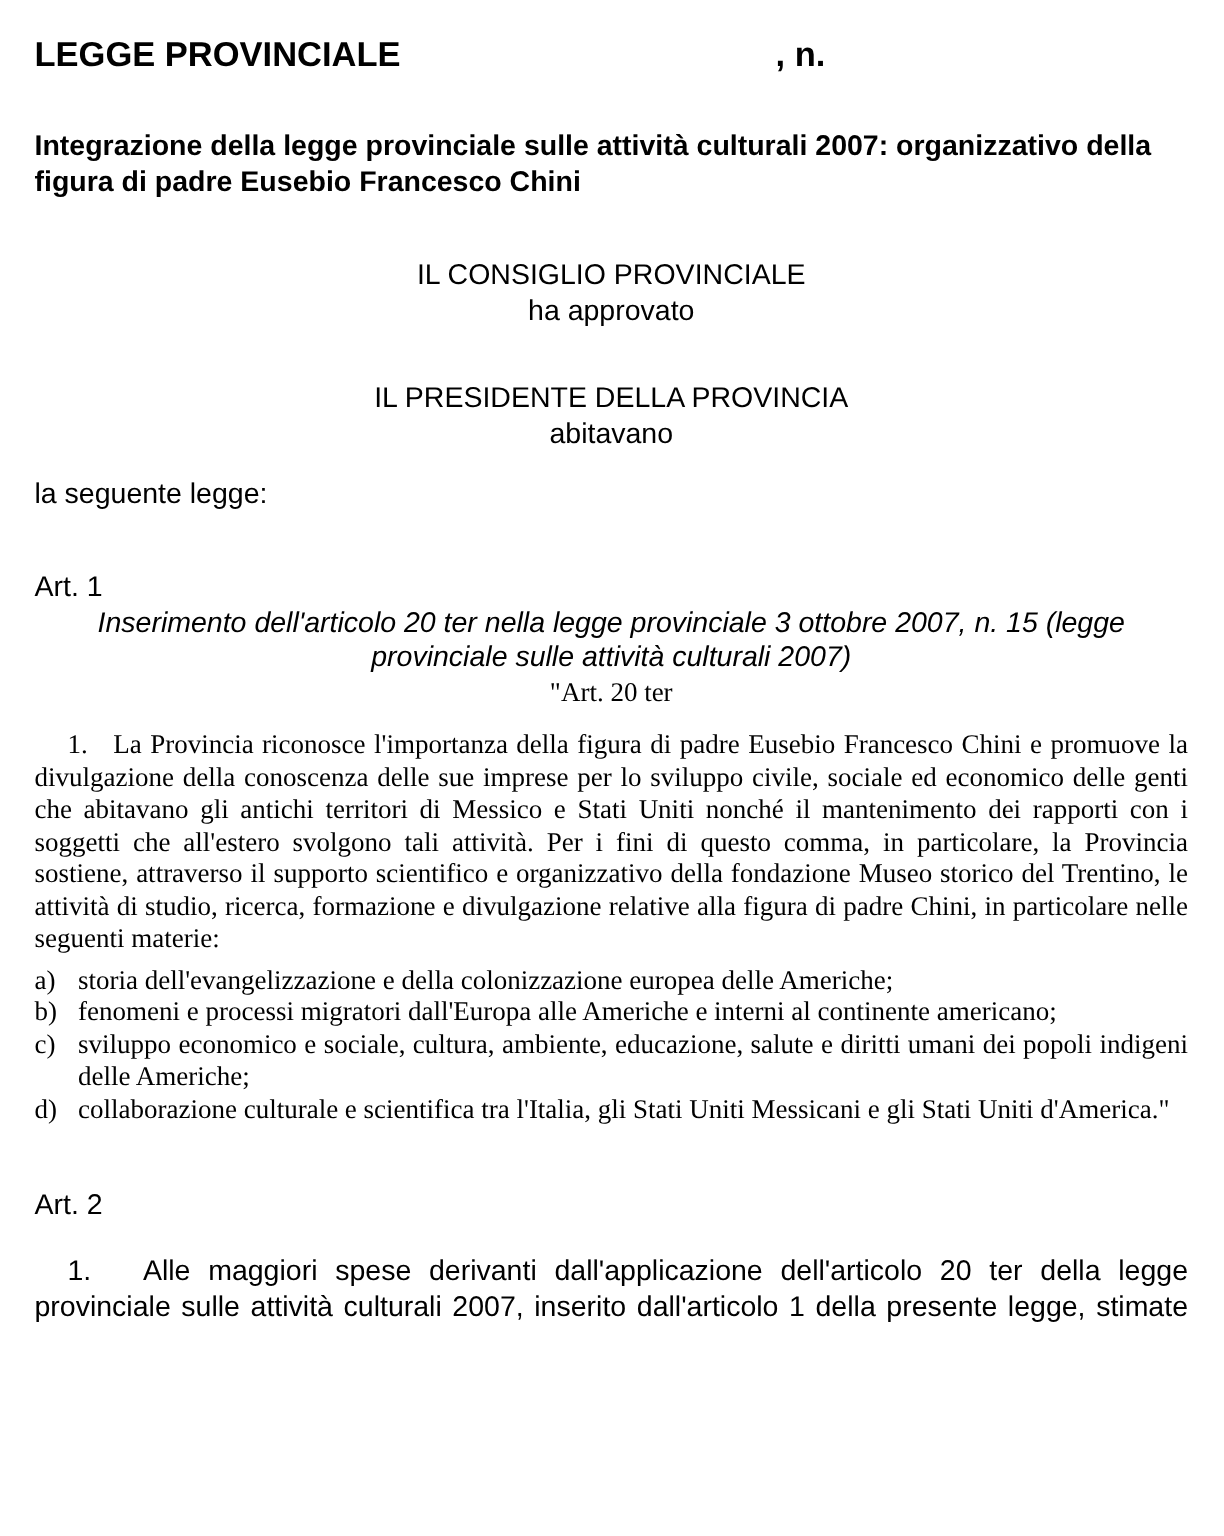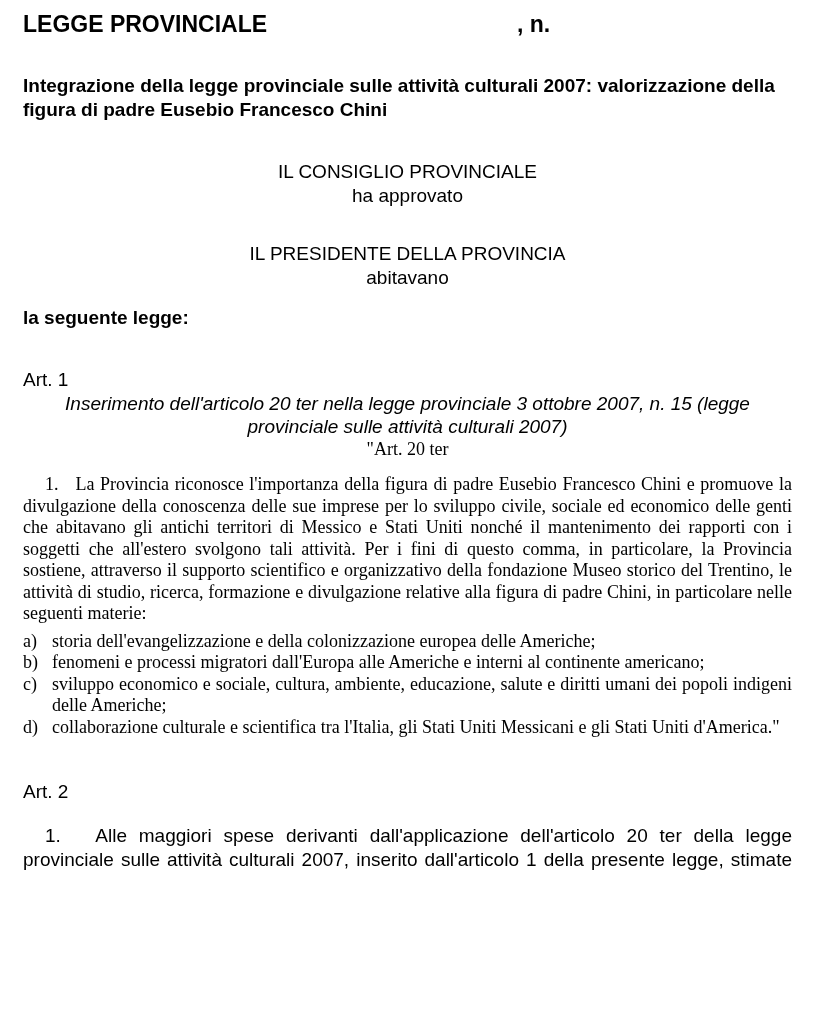--- a/index.html
+++ b/index.html
@@ -6,21 +6,21 @@
   * { margin: 0; padding: 0; box-sizing: border-box; }
   html, body { background: #ffffff; }
   .page {
     position: relative;
     width: 816px;
     height: 916px;
     margin: 0 auto;
     background: #ffffff;
     color: #000000;
     overflow: hidden;
-    padding: 12px 24px 0 23px;
+    padding: 24px 24px 0 23px;
     font-family: "Liberation Sans", sans-serif;
   }
   
   .hdr-row {
     position: relative;
     font-weight: bold;
     font-size: 23px;
     line-height: 25px;
     height: 25px;
   }
@@ -28,21 +28,21 @@
   .subject {
     margin-top: 37px;
     font-weight: bold;
     font-size: 19px;
     line-height: 24px;
   }
   .center { text-align: center; }
   .sansline { font-size: 19px; line-height: 24px; }
   .council   { margin-top: 38px; }
   .president { margin-top: 34px; }
-  .intro     { margin-top: 16px; font-weight: bold; }
+  .intro     { margin-top: 16px; }
   .art-heading { margin-top: 38px; font-size: 19px; line-height: 24px; }
   .art-caption {
     font-size: 19px; line-height: 23px; font-style: italic;
     text-align: center; max-width: 700px; margin: 0 auto;
   }
   .sans-para {
     margin-top: 12px;
     font-size: 19px; line-height: 24px;
     text-align: justify;
     text-indent: 22px;
@@ -67,21 +67,21 @@
 </head>
 <body>
 
 <div class="page">
 
   <div class="hdr-row">
     <span>LEGGE PROVINCIALE</span>
     <span class="hdr-number">, n.</span>
   </div>
 
-  <div class="subject">Integrazione della legge provinciale sulle attività culturali 2007: valorizzazione della figura di padre Eusebio Francesco Chini</div>
+  <div class="subject">Integrazione della legge provinciale sulle attività culturali 2007: organizzativo della figura di padre Eusebio Francesco Chini</div>
 
   <div class="sansline center council">IL CONSIGLIO PROVINCIALE</div>
   <div class="sansline center">ha approvato</div>
 
   <div class="sansline center president">IL PRESIDENTE DELLA PROVINCIA</div>
   <div class="sansline center">abitavano</div>
 
   <div class="sansline intro">la seguente legge:</div>
 
   <div class="art-heading">Art. 1</div>

